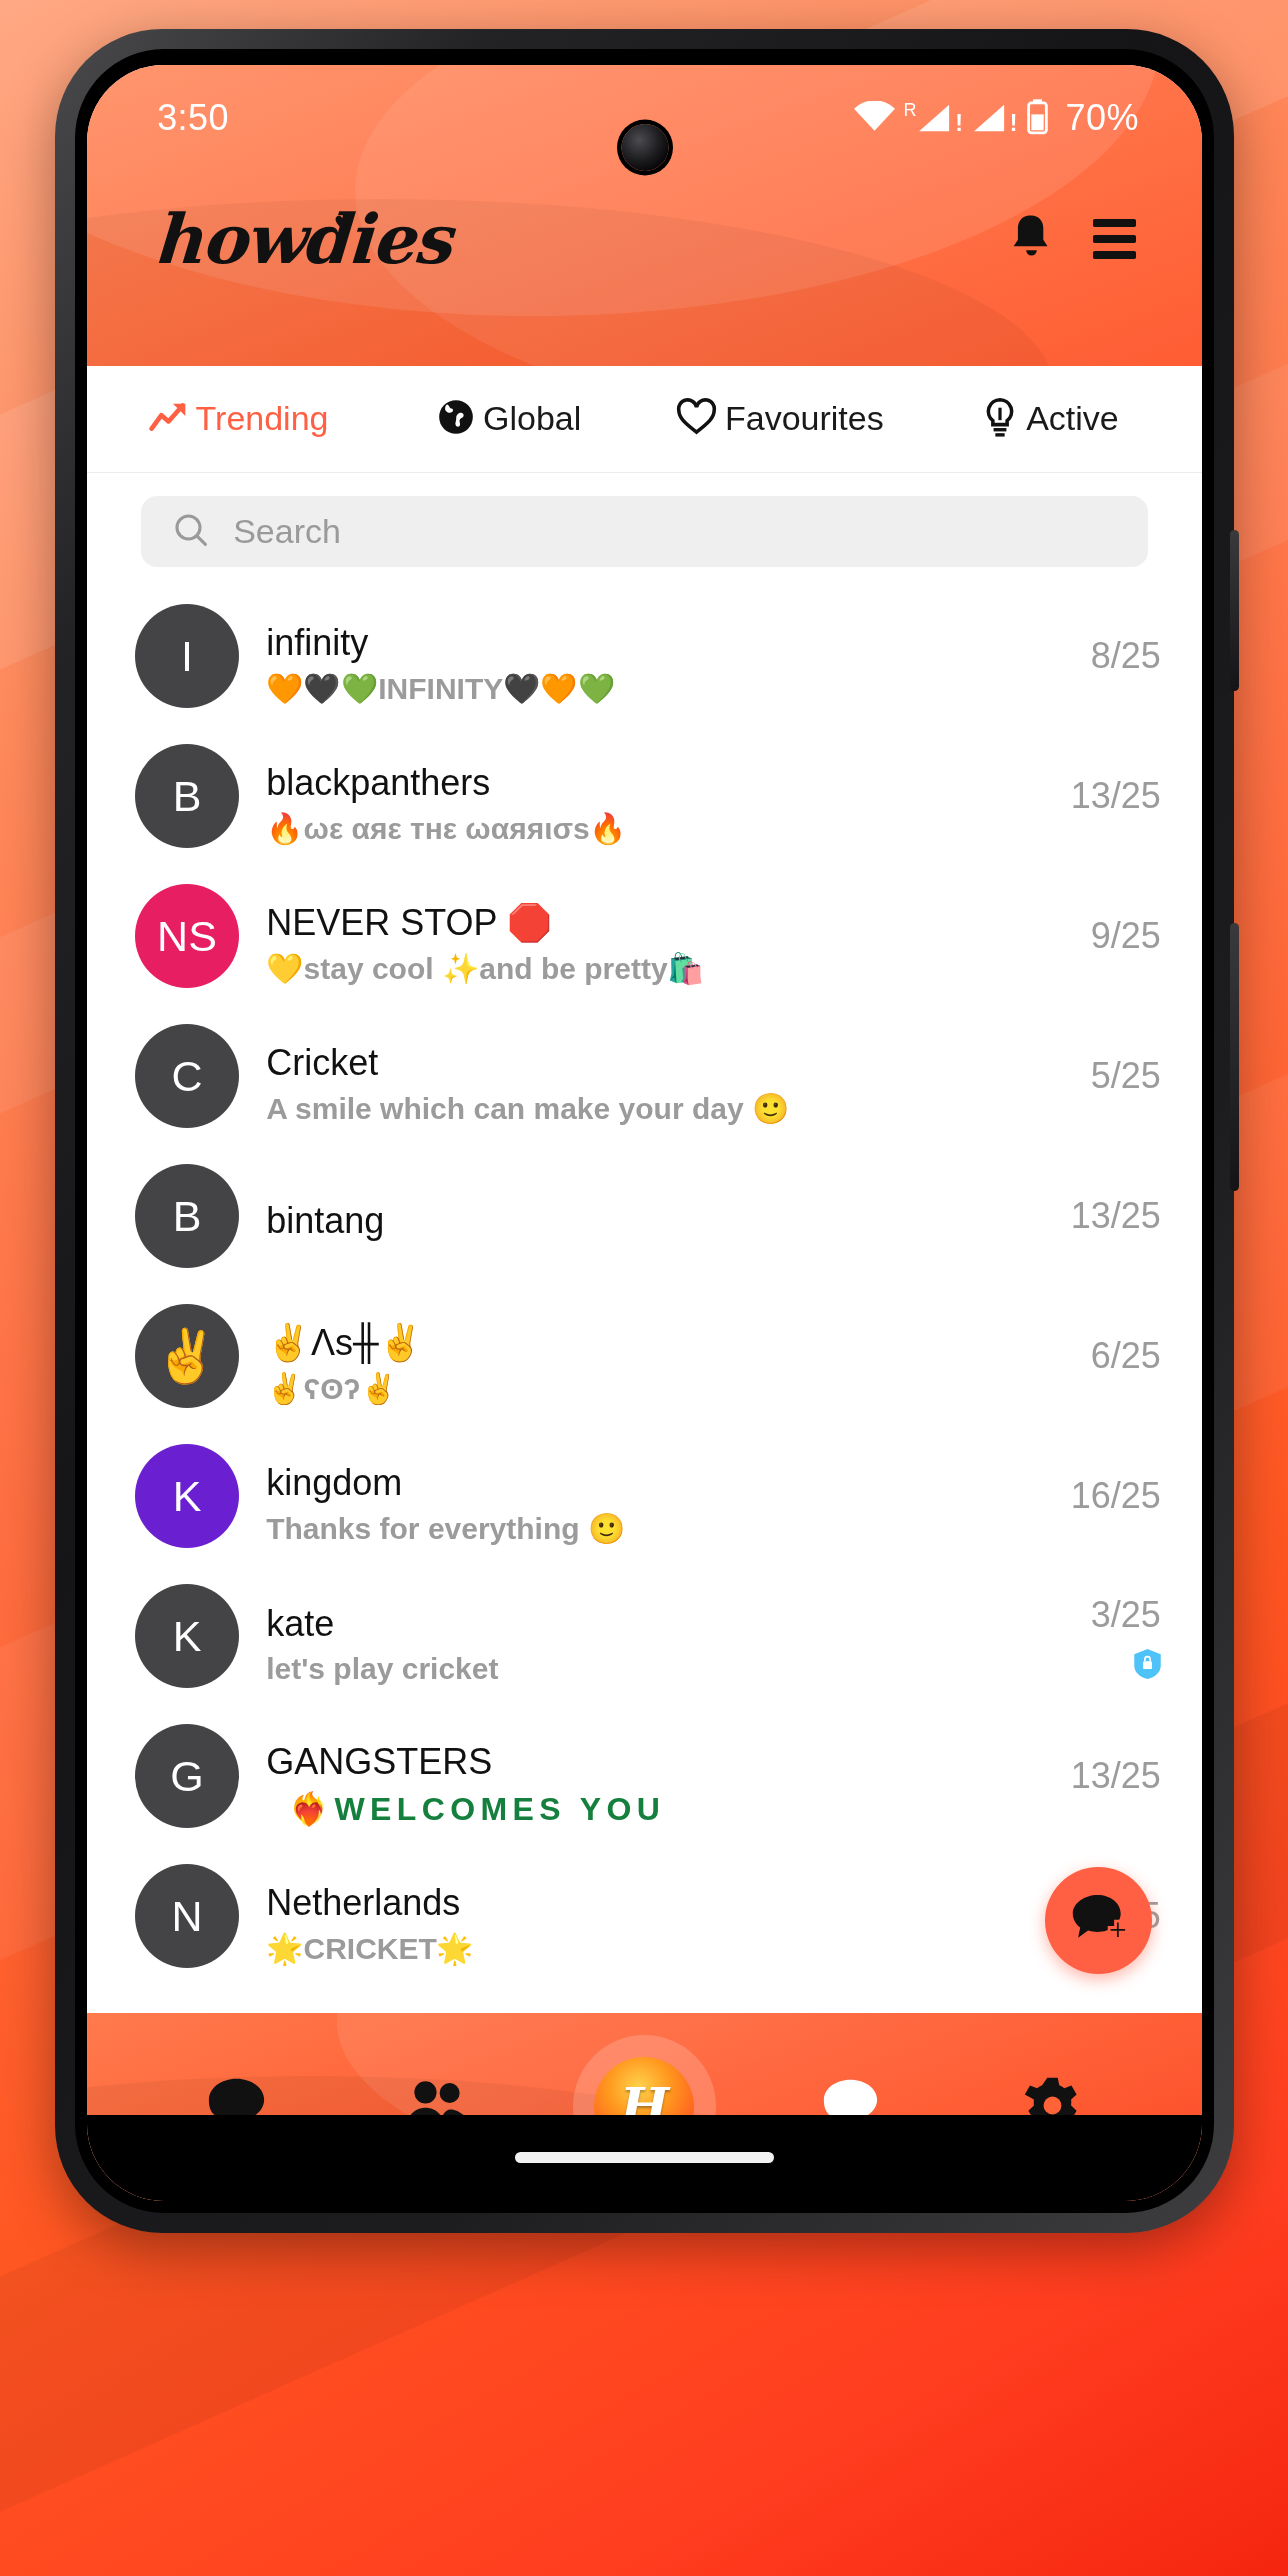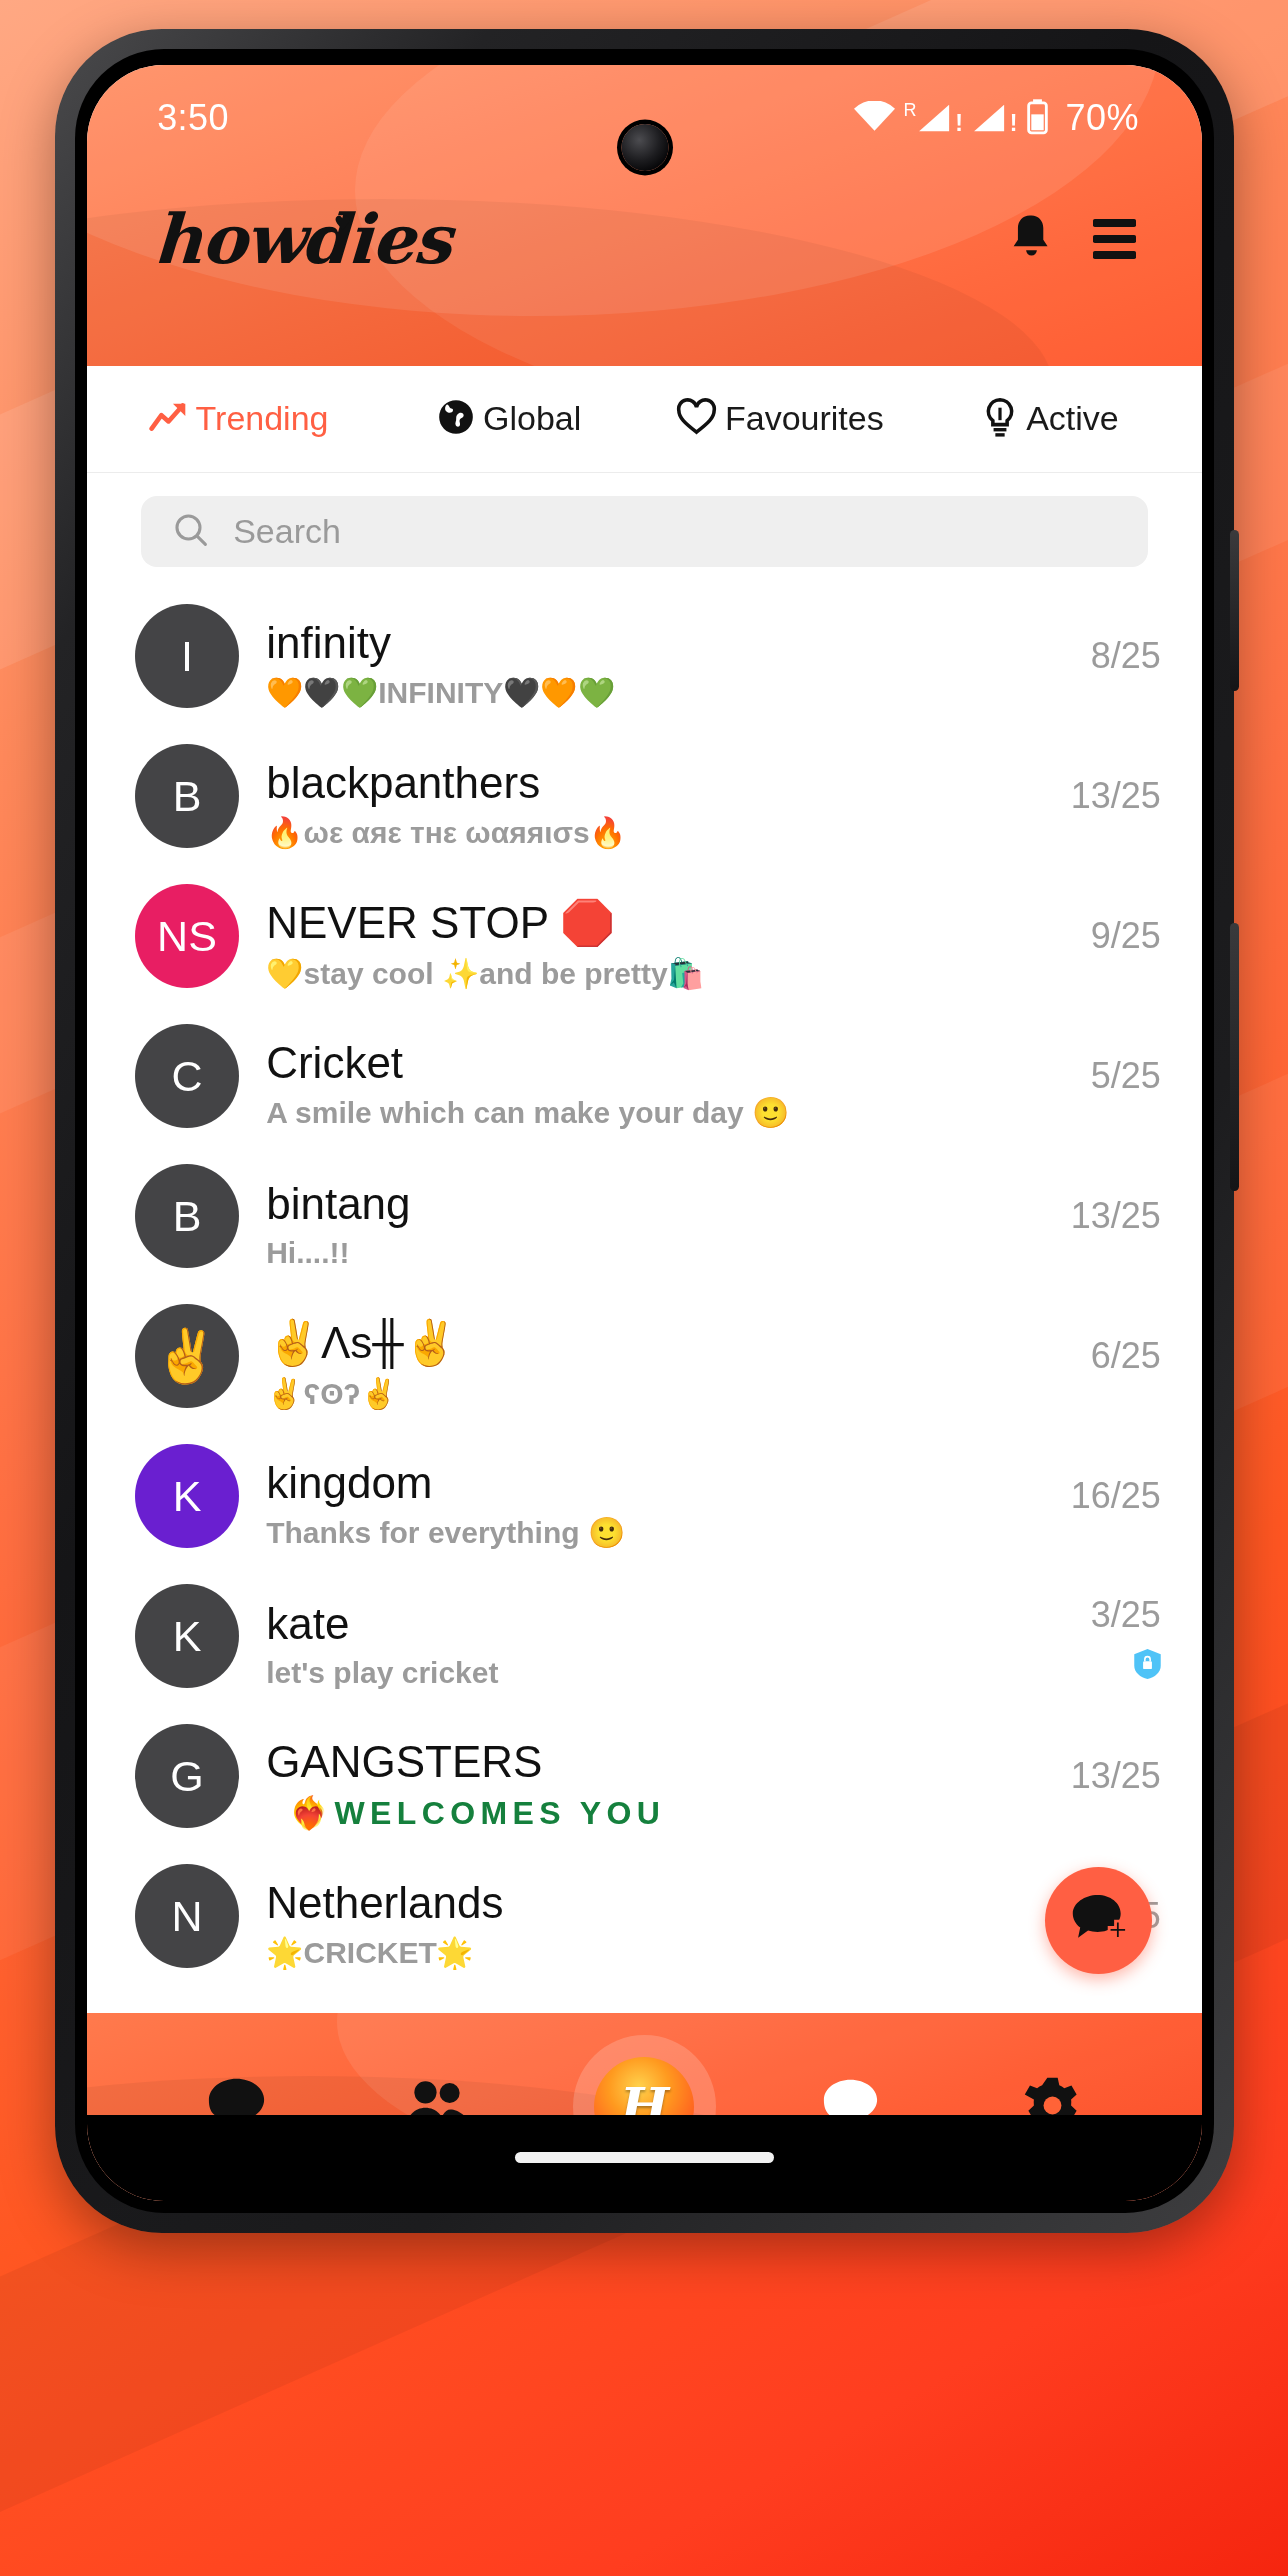--- a/index.html
+++ b/index.html
@@ -205,21 +205,21 @@
     justify-content: center;
     font-size: 43px;
     letter-spacing: 0.4px;
     overflow: hidden;
   }
   .avatar.pink   { background: #e81e63; }
   .avatar.purple { background: #6a1fd0; }
   .avatar.emoji  { font-size: 52px; }
   .row-mid { flex: 1 1 auto; min-width: 0; }
   .row-title {
-    font-size: 44px;
+    font-size: 36px;
     color: #111;
     white-space: nowrap;
     overflow: hidden;
     text-overflow: ellipsis;
     margin-bottom: 7.2px;
     margin-top: 16px;
   }
   .row-sub {
     font-size: 30px;
     color: #9b9b9b;
@@ -508,21 +508,20 @@
                 <div class="row-sub">A smile which can make your day 🙂</div>
               </div>
               <div class="row-right">
                 <div class="row-count">5/25</div>
               </div>
             </div>
             <div class="row">
               <div class="avatar ">B</div>
               <div class="row-mid">
                 <div class="row-title">bintang</div>
-                <div class="row-sub">Hi....!!</div>
               </div>
               <div class="row-right">
                 <div class="row-count">13/25</div>
               </div>
             </div>
             <div class="row">
               <div class="avatar emoji">✌️</div>
               <div class="row-mid">
                 <div class="row-title">✌Λѕ╫✌</div>
                 <div class="row-sub">✌ʕʘʔ✌</div>

